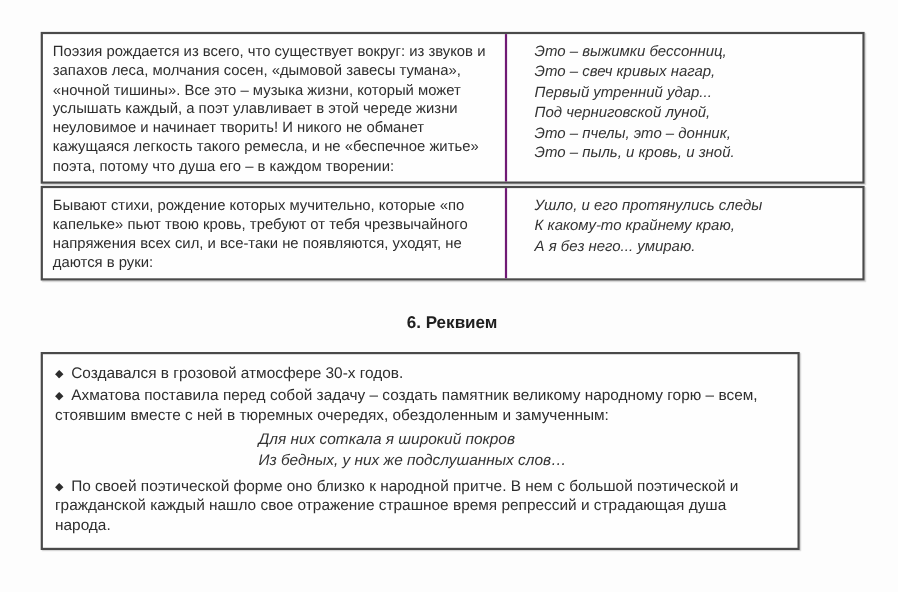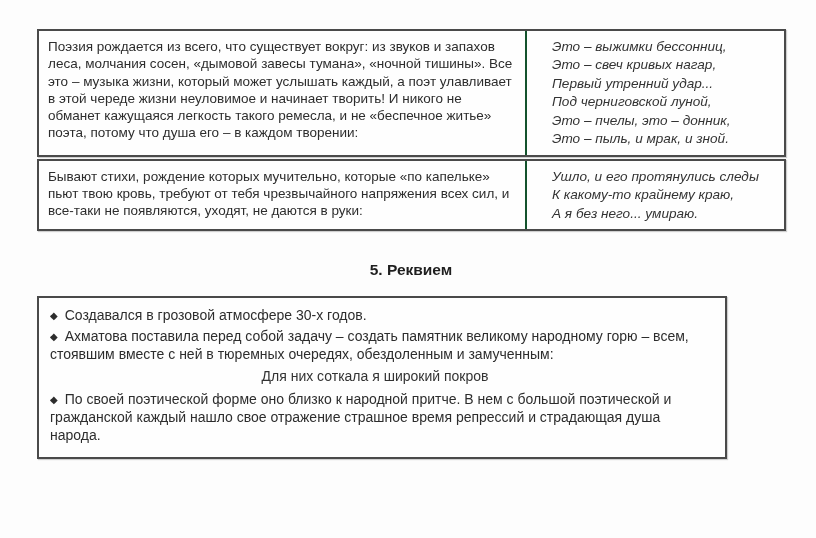--- a/index.html
+++ b/index.html
@@ -17,23 +17,23 @@
   
   .qtable { width: 749px; }
   .trow {
     display: flex;
     border: 2px solid #4a4a4a;
     background: #fefefe;
     box-shadow: 1px 1px 1px rgba(0,0,0,0.18);
   }
   .trow.second { margin-top: 2px; justify-content: flex-end; }
   .cell-left {
-    width: 488px;
+    width: 422px;
     padding: 7px 12px 6px 9px;
-    border-right: 2px solid #14532d;
+    border-right: 2px solid #701a75;
     font-size: 13.5px;
     line-height: 1.28;
   }
   .cell-left p { margin: 0; }
   .cell-right {
     flex: 1;
     padding: 7px 6px 6px 25px;
     font-style: italic;
     font-size: 13.6px;
     line-height: 1.36;
@@ -65,68 +65,70 @@
     font-size: 10px;
     margin-right: 7px;
     position: relative;
     top: -1px;
     color: #2d2d2d;
   }
   .quote-wrap { text-align: center; margin: 4px 0 5px 0; }
   .quote-inner {
     display: inline-block;
     text-align: left;
+    font-style: italic;
     color: #333;
   }
 </style>
 </head>
 <body>
 
 <div class="page">
 
   <div class="qtable">
 
     <div class="trow">
       <div class="cell-left">
         <p>Поэзия рождается из всего, что существует вокруг: из звуков и запахов леса, молчания сосен, «дымовой завесы тумана», «ночной тишины». Все это – музыка жизни, который может услышать каждый, а поэт улавливает в этой череде жизни неуловимое и начинает творить! И никого не обманет кажущаяся легкость такого ремесла, и не «беспечное житье» поэта, потому что душа его – в каждом творении:</p>
       </div>
       <div class="cell-right">
         <div class="verse-line">Это – выжимки бессонниц,</div>
         <div class="verse-line">Это – свеч кривых нагар,</div>
         <div class="verse-line">Первый утренний удар...</div>
         <div class="verse-line">Под черниговской луной,</div>
         <div class="verse-line">Это – пчелы, это – донник,</div>
-        <div class="verse-line">Это – пыль, и мрак, и зной.</div>
+        <div class="verse-line">Это – пыль, и кровь, и зной.</div>
       </div>
     </div>
 
     <div class="trow second">
       <div class="cell-left">
         <p>Бывают стихи, рождение которых мучительно, которые «по капельке» пьют твою кровь, требуют от тебя чрезвычайного напряжения всех сил, и все-таки не появляются, уходят, не даются в руки:</p>
       </div>
       <div class="cell-right">
         <div class="verse-line">Ушло, и его протянулись следы</div>
         <div class="verse-line">К какому-то крайнему краю,</div>
         <div class="verse-line">А я без него... умираю.</div>
       </div>
     </div>
 
   </div>
 
-  <h2 class="heading">5. Реквием</h2>
+  <h2 class="heading">6. Реквием</h2>
 
   <div class="rbox">
 
     <p class="bullet"><span class="marker">◆</span><span>Создавался в грозовой атмосфере 30-х годов.</span></p>
 
     <p class="bullet"><span class="marker">◆</span><span>Ахматова поставила перед собой задачу – создать памятник великому народному горю – всем, стоявшим вместе с ней в тюремных очередях, обездоленным и замученным:</span></p>
 
     <div class="quote-wrap">
       <div class="quote-inner">
         <div class="quote-line">Для них соткала я широкий покров</div>
+        <div class="quote-line">Из бедных, у них же подслушанных слов…</div>
       </div>
     </div>
 
     <p class="bullet"><span class="marker">◆</span><span>По своей поэтической форме оно близко к народной притче. В нем с большой поэтической и гражданской каждый нашло свое отражение страшное время репрессий и страдающая душа народа.</span></p>
 
   </div>
 
 </div>
 
 </body></html>

